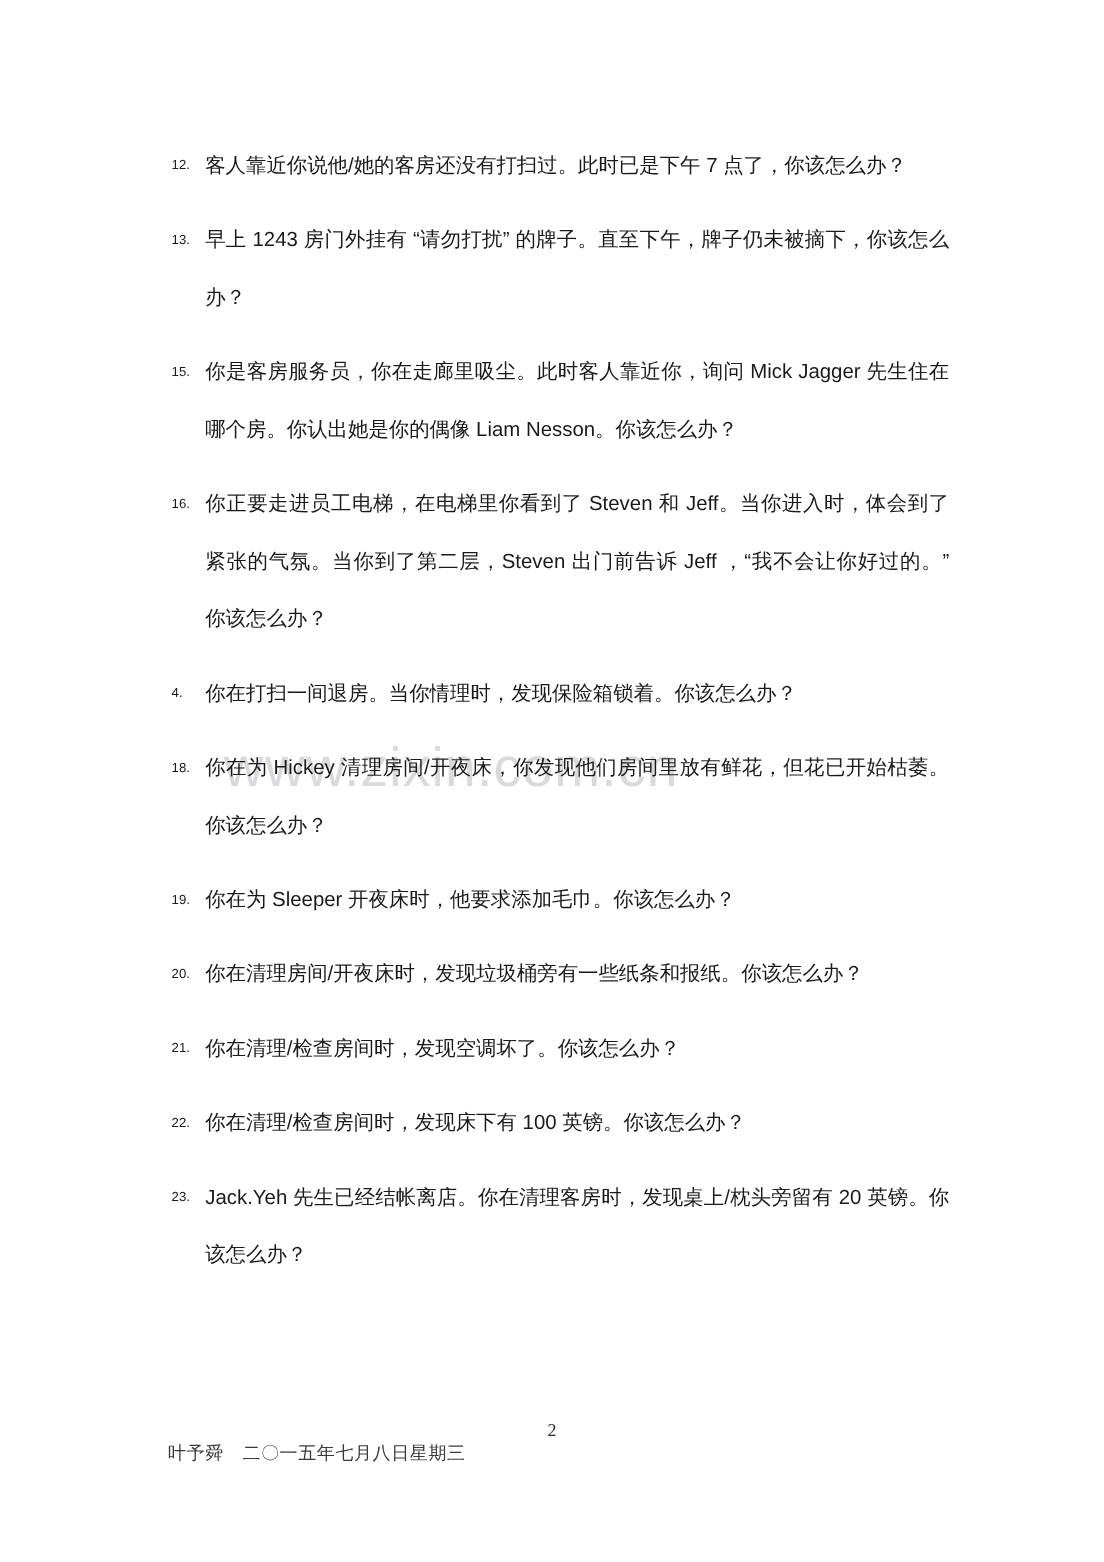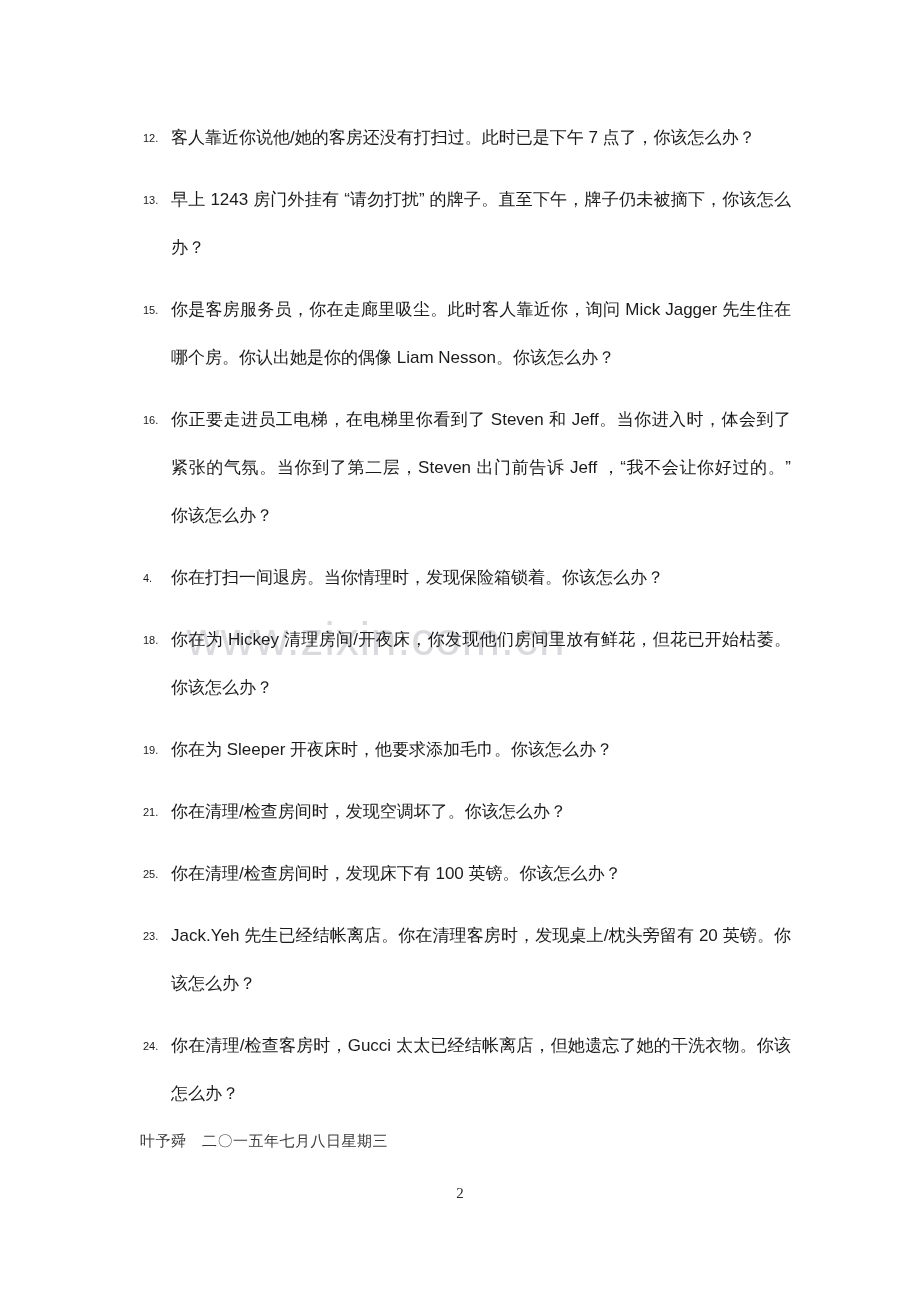--- a/index.html
+++ b/index.html
@@ -75,21 +75,21 @@
     width: 920px;
     text-align: center;
     font-family: "Liberation Serif", "DejaVu Serif", serif;
     font-size: 15px;
     color: #2a2a2a;
     z-index: 2;
   }
   .footer-signature {
     position: absolute;
     left: 140px;
-    top: 1132px;
+    top: 1202px;
     font-family: "Liberation Serif", "DejaVu Serif", serif;
     font-size: 15px;
     letter-spacing: 0.5px;
     color: #3a3a3a;
     white-space: nowrap;
     z-index: 2;
   }
 </style>
 </head>
 <body>
@@ -121,34 +121,34 @@
       </div>
       <div class="qitem">
         <span class="num">18.</span>
         <span class="txt">你在为 Hickey 清理房间/开夜床，你发现他们房间里放有鲜花，但花已开始枯萎。你该怎么办？</span>
       </div>
       <div class="qitem">
         <span class="num">19.</span>
         <span class="txt">你在为 Sleeper 开夜床时，他要求添加毛巾。你该怎么办？</span>
       </div>
       <div class="qitem">
+        <span class="num">20.</span>
+        <span class="txt">你在清理房间/开夜床时，发现垃圾桶旁有一些纸条和报纸。你该怎么办？</span>
+      </div>
+      <div class="qitem">
         <span class="num">21.</span>
         <span class="txt">你在清理/检查房间时，发现空调坏了。你该怎么办？</span>
       </div>
       <div class="qitem">
-        <span class="num">25.</span>
+        <span class="num">22.</span>
         <span class="txt">你在清理/检查房间时，发现床下有 100 英镑。你该怎么办？</span>
       </div>
       <div class="qitem">
         <span class="num">23.</span>
         <span class="txt">Jack.Yeh 先生已经结帐离店。你在清理客房时，发现桌上/枕头旁留有 20 英镑。你该怎么办？</span>
-      </div>
-      <div class="qitem">
-        <span class="num">24.</span>
-        <span class="txt">你在清理/检查客房时，Gucci 太太已经结帐离店，但她遗忘了她的干洗衣物。你该怎么办？</span>
       </div>
     </div>
 
   <div class="page-number">2</div>
 
   <div class="footer-signature">叶予舜　二〇一五年七月八日星期三</div>
 
 </div>
 
 </body></html>

